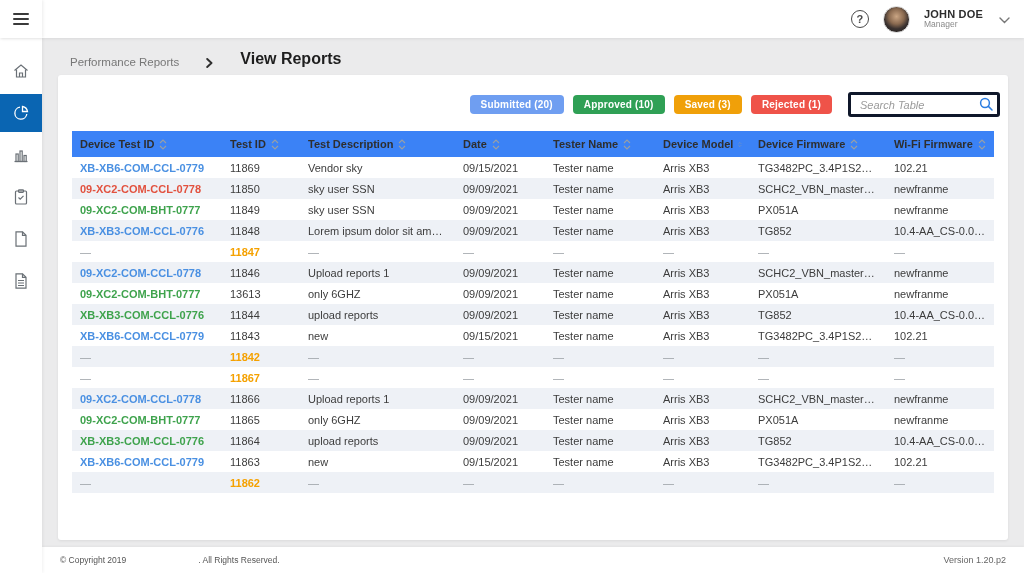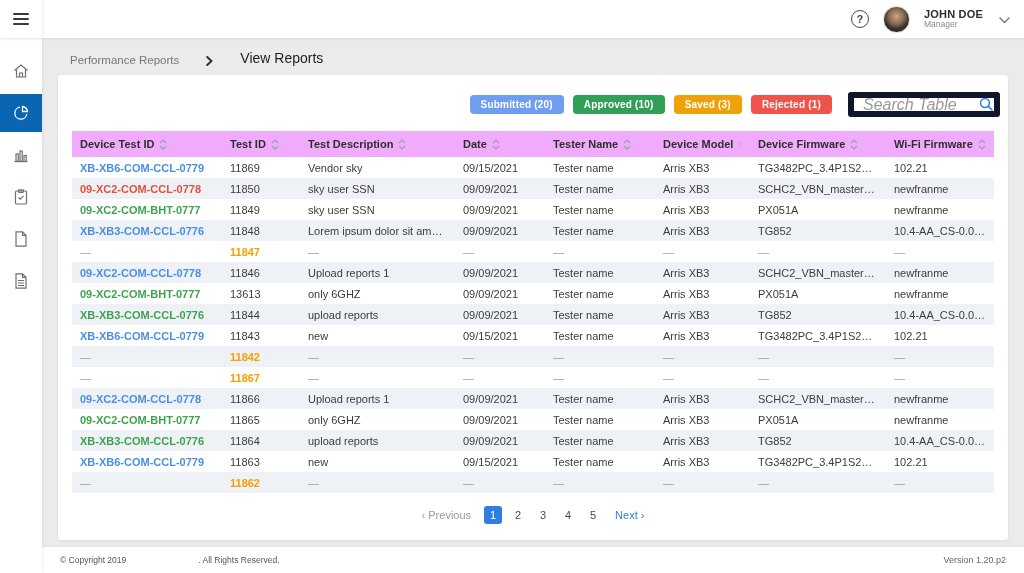--- a/index.html
+++ b/index.html
@@ -30,39 +30,39 @@
              padding-top:14px; gap:4px; align-items:center; }
   .side-item { width:42px; height:38px; display:flex; align-items:center; justify-content:center;
                color:#6a7076; cursor:pointer; }
   .side-item.active { background:#0a65b2; color:#fff; }
   .side-item svg { display:block; }
 
   
   .content { position:absolute; left:42px; top:38px; right:0; bottom:26px; background:#ebebec; }
   .breadcrumb { display:flex; align-items:flex-end; gap:27px; padding:12px 28px 10px; }
   .crumb-parent { font-size:11.5px; color:#777; cursor:pointer; }
-  .crumb-current { font-size:14px; color:#1e1e1e; font-weight:normal; }
+  .crumb-current { font-size:16px; color:#1e1e1e; font-weight:bold; }
 
   .card { position:absolute; left:16px; right:16px; top:37px; bottom:7px; background:#fff;
           border-radius:3px; box-shadow:0 1px 3px rgba(0,0,0,.07); }
 
   .card-top { display:flex; justify-content:flex-end; align-items:center; gap:10px; padding:17px 8px 10px; }
   .chip { color:#fff; font-size:10px; font-weight:bold; padding:4px 11px; border-radius:4px;
           cursor:pointer; white-space:nowrap; letter-spacing:.2px; }
   .search-box { position:relative; margin-left:6px; }
-  .search-box input { width:152px; height:25px; border:6px solid #0f172a; border-radius:3px;
-                      padding:0 26px 0 9px; font-size:16px; font-style:italic; color:#444;
+  .search-box input { width:152px; height:25px; border:3px solid #0f172a; border-radius:3px;
+                      padding:0 26px 0 9px; font-size:11px; font-style:italic; color:#444;
                       font-family:"Liberation Sans", sans-serif; outline:none; }
   .search-box input::placeholder { color:#9a9a9a; font-style:italic; }
   .search-icon { position:absolute; right:7px; top:5px; cursor:pointer; }
 
   
   .table-wrap { margin:4px 14px 0; }
   table { width:100%; border-collapse:collapse; table-layout:fixed; }
-  thead th { background:#f0abfc; font-size:11px; font-weight:bold; color:#2e2e2e; text-align:left;
+  thead th { background:#3b82f6; font-size:11px; font-weight:bold; color:#2e2e2e; text-align:left;
              padding:7px 8px; cursor:pointer; white-space:nowrap; }
   thead th .th-inner { display:flex; align-items:center; gap:5px; }
   tbody td { font-size:11px; color:#3c3c3c; padding:4px 8px; white-space:nowrap; overflow:hidden;
              text-overflow:ellipsis; height:21px; }
   tbody tr:nth-child(even) { background:#eef1f6; }
   .id-blue  { color:#4a90e2; font-weight:bold;margin-left:32px; }
   .id-red   { color:#e2513e; font-weight:bold; }
   .id-green { color:#3fa34d; font-weight:bold; }
   .tid-orange { color:#f5a100; font-weight:bold; }
   .dash { color:#9aa0a5; }
@@ -436,31 +436,20 @@
               <td class="dash">—</td>
               <td class="dash">—</td>
               <td class="dash">—</td>
               <td class="dash">—</td>
               <td class="dash">—</td>
             </tr>
           </tbody>
       </table>
     </div>
 
-    <div class="pagination">
-      <span class="page-prev">‹ Previous</span>
-      <span id="page-nums" style="display:flex; gap:7px;">
-          <span class="page-num active">1</span>
-          <span class="page-num">2</span>
-          <span class="page-num">3</span>
-          <span class="page-num">4</span>
-          <span class="page-num">5</span>
-        </span>
-      <span class="page-next">Next ›</span>
-    </div>
   </div>
 </div>
 
 <div class="footer">
   <div class="left">
     <span>© Copyright 2019</span><span class="gap"></span><span>. All Rights Reserved.</span>
   </div>
   <div class="version">Version 1.20.p2</div>
 </div>
 

